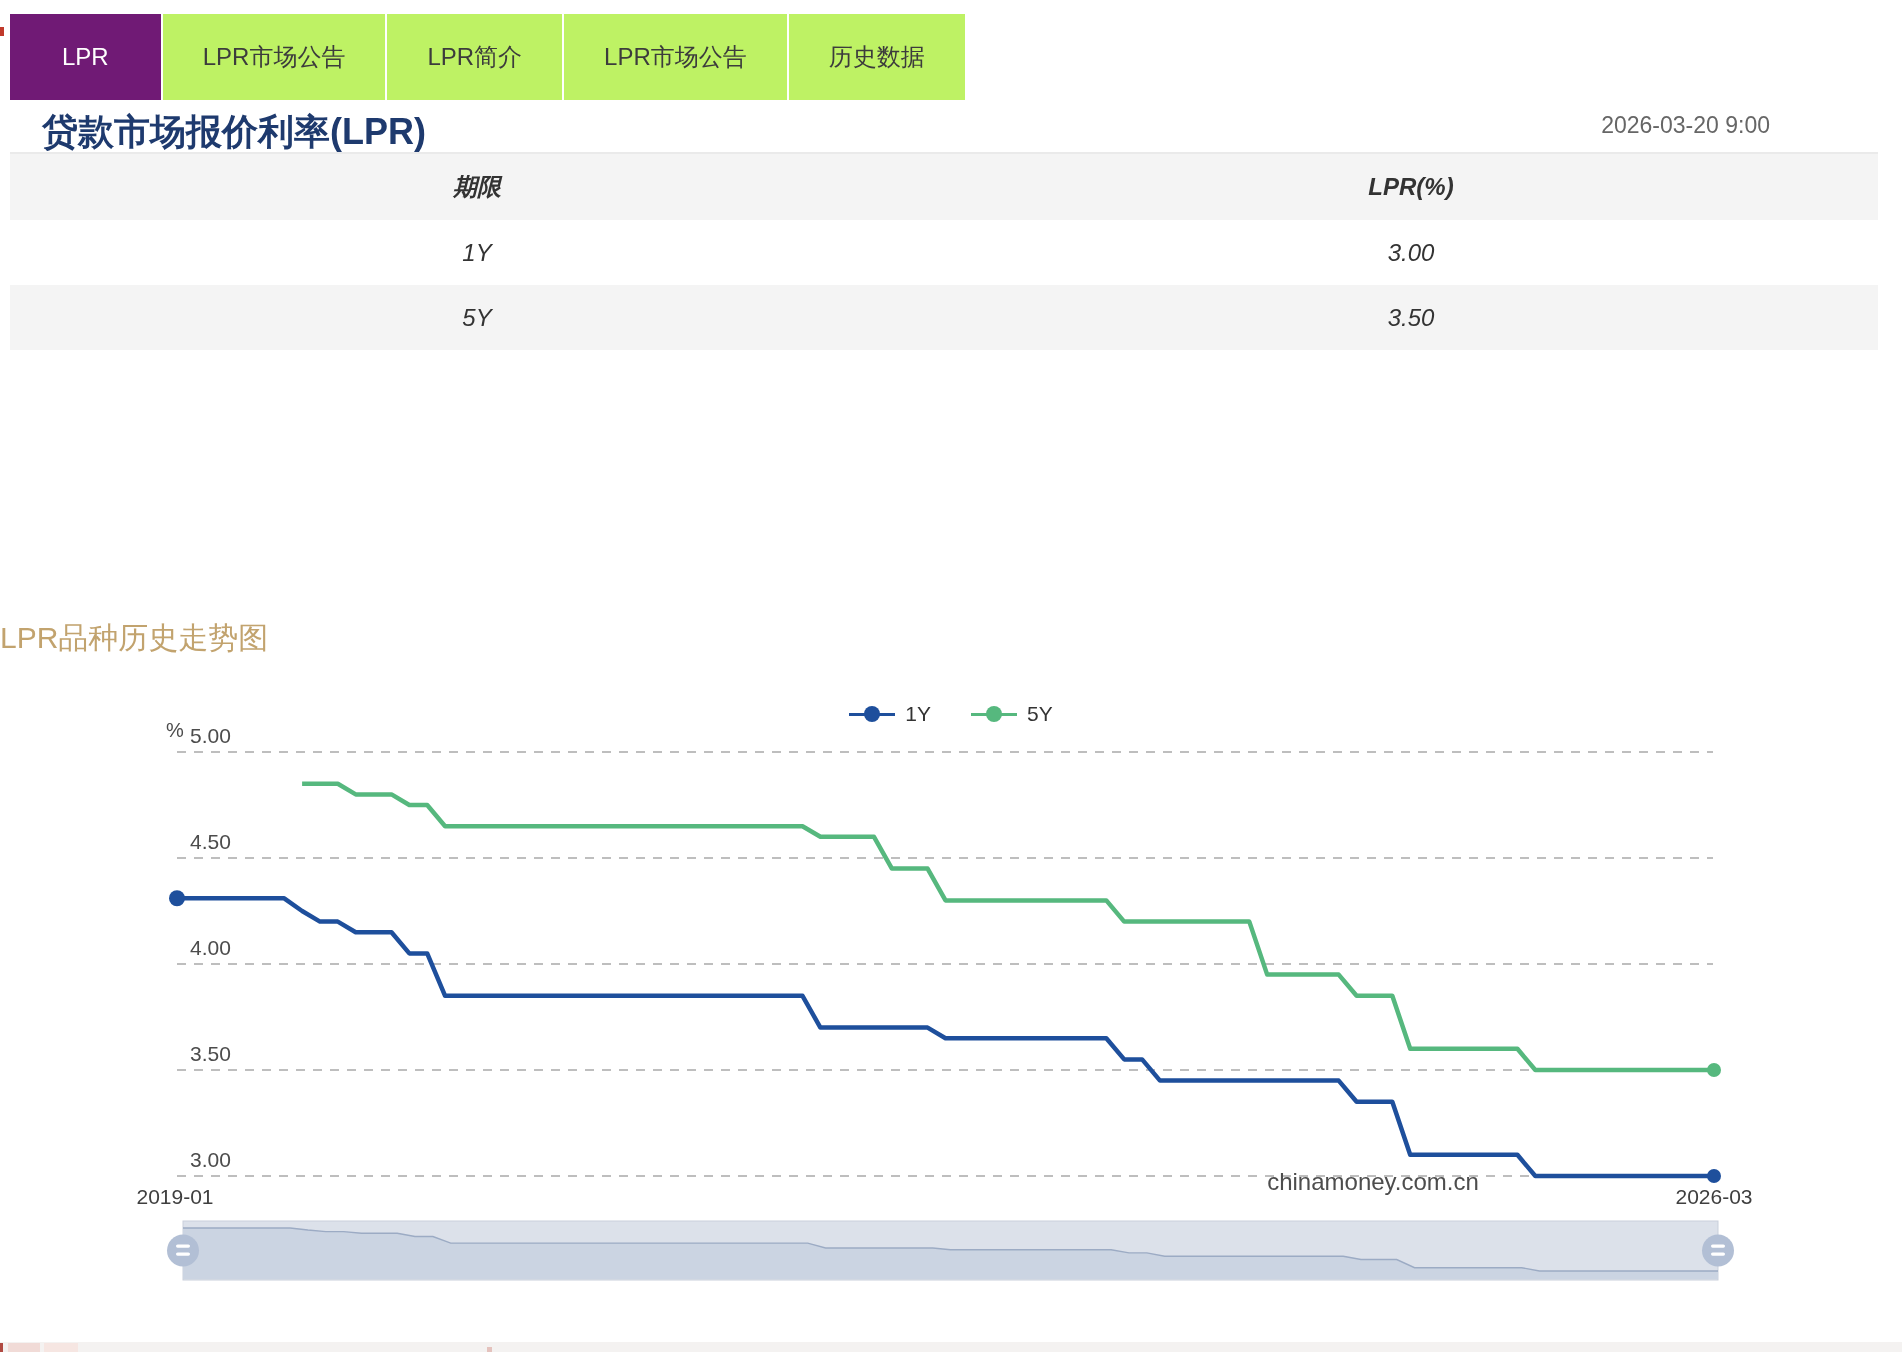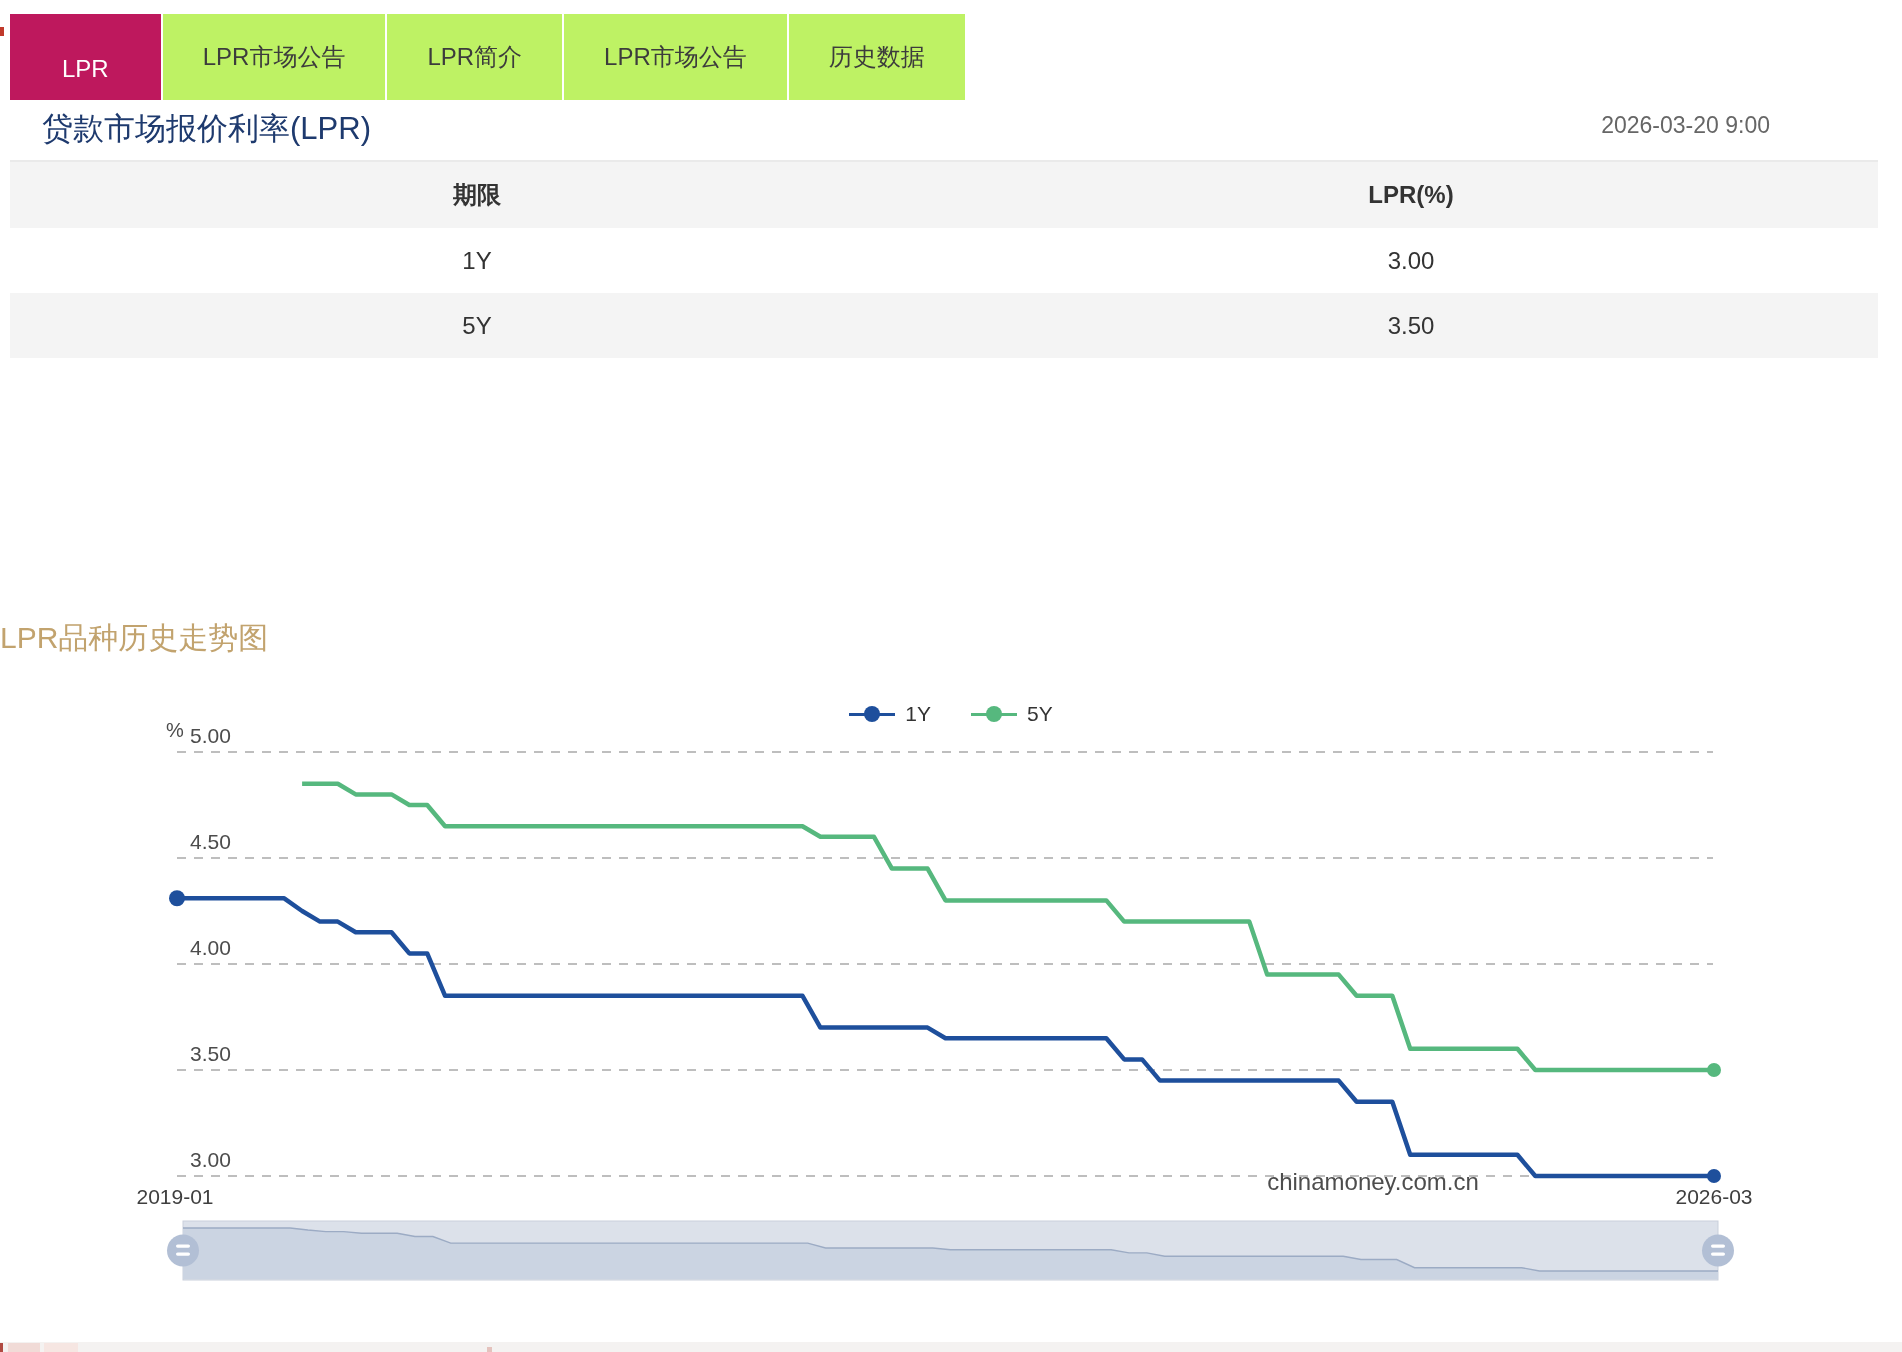--- a/index.html
+++ b/index.html
@@ -2,27 +2,27 @@
 <html><head>
 <meta charset="utf-8">
 <style>
   html,body{margin:0;padding:0;background:#fff;}
   .page{position:relative;width:1902px;height:1352px;background:#ffffff;overflow:hidden;
         font-family:"Liberation Sans","DejaVu Sans",sans-serif;}
   
   .tabbar{position:absolute;left:10px;top:14px;display:flex;gap:2px;height:86px;}
   .tab{background:#bef264;color:#3c3c3c;font-size:24px;line-height:86px;padding:0 40px;
        text-align:center;white-space:nowrap;cursor:pointer;}
-  .tab.active{background:#be185d;color:#ffffff;padding:12px 52px;}
+  .tab.active{background:#701a75;color:#ffffff;padding:0 52px;}
   .red-frag{position:absolute;left:0;top:27px;width:4px;height:9px;background:#c0392b;}
   
-  .page-title{position:absolute;left:42px;top:108px;font-size:31px;font-weight:normal;color:#1e3a6e;}
+  .page-title{position:absolute;left:42px;top:108px;font-size:36px;font-weight:bold;color:#1e3a6e;}
   .page-date{position:absolute;top:112px;right:132px;font-size:23px;color:#666666;text-align:right;}
   
-  .rate-table{position:absolute;left:10px;top:160px;width:1868px;border-top:2px solid #eaeaea;}
+  .rate-table{position:absolute;left:10px;top:152px;width:1868px;border-top:2px solid #eaeaea;font-style:italic;}
   .t-row{display:flex;width:100%;}
   .t-row>div{width:50%;text-align:center;font-size:24px;color:#333333;}
   .t-head{background:#f4f4f4;}
   .t-head>div{line-height:66px;font-weight:bold;}
   .t-body>div{line-height:65px;}
   .t-alt{background:#f4f4f4;}
   
   .notes{position:absolute;left:42px;top:465px;font-size:22px;color:#595959;line-height:47px;}
   
   .chart-title{position:absolute;left:0;top:618px;width:1902px;text-align:left;

